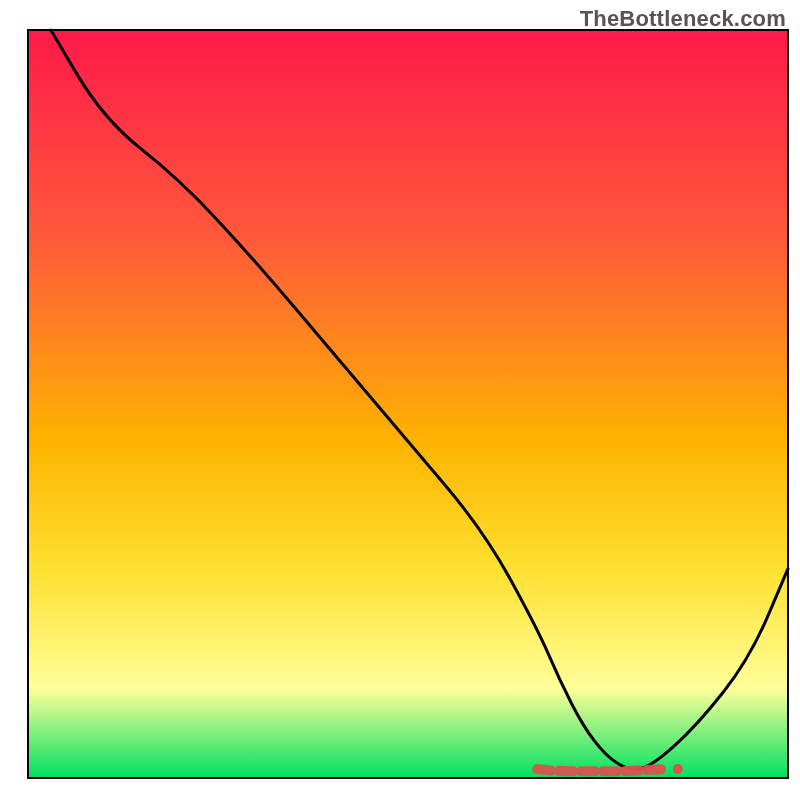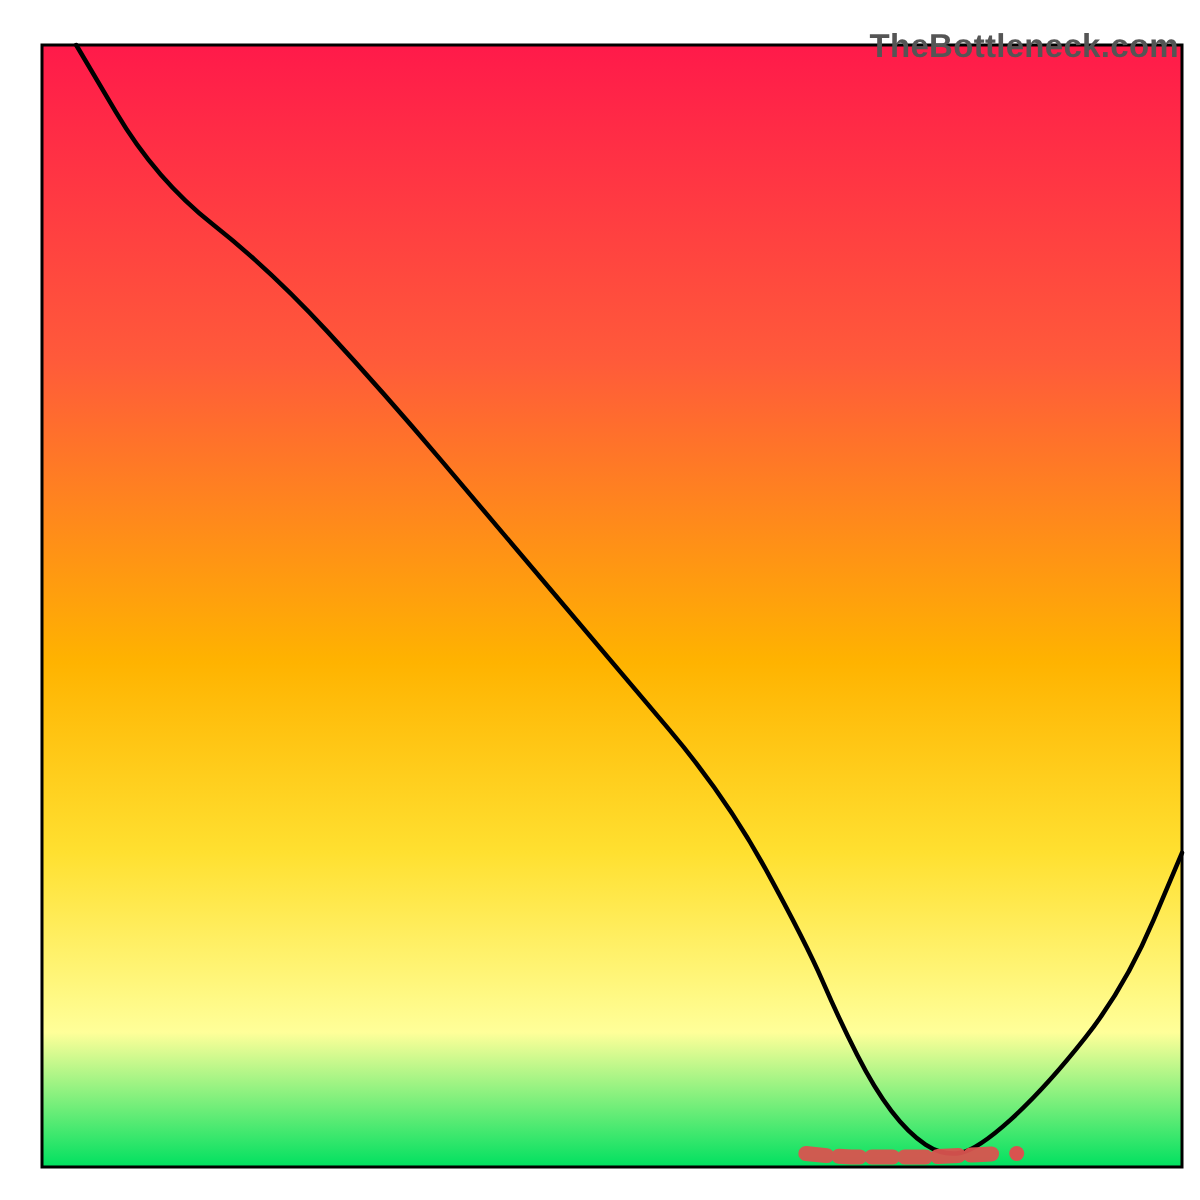--- a/index.html
+++ b/index.html
@@ -10,21 +10,21 @@
     background: #ffffff;
     font-family: Arial, Helvetica, sans-serif;
   }
   .chart-wrap {
     position: relative;
     width: 800px;
     height: 800px;
   }
   .watermark {
     position: absolute;
-    top: 18px;
+    top: 6px;
     right: 14px;
     font-size: 22px;
     font-weight: 600;
     color: #555555;
     letter-spacing: 0.2px;
     margin-left: 28px;
   }
   svg {
     display: block;
   }

